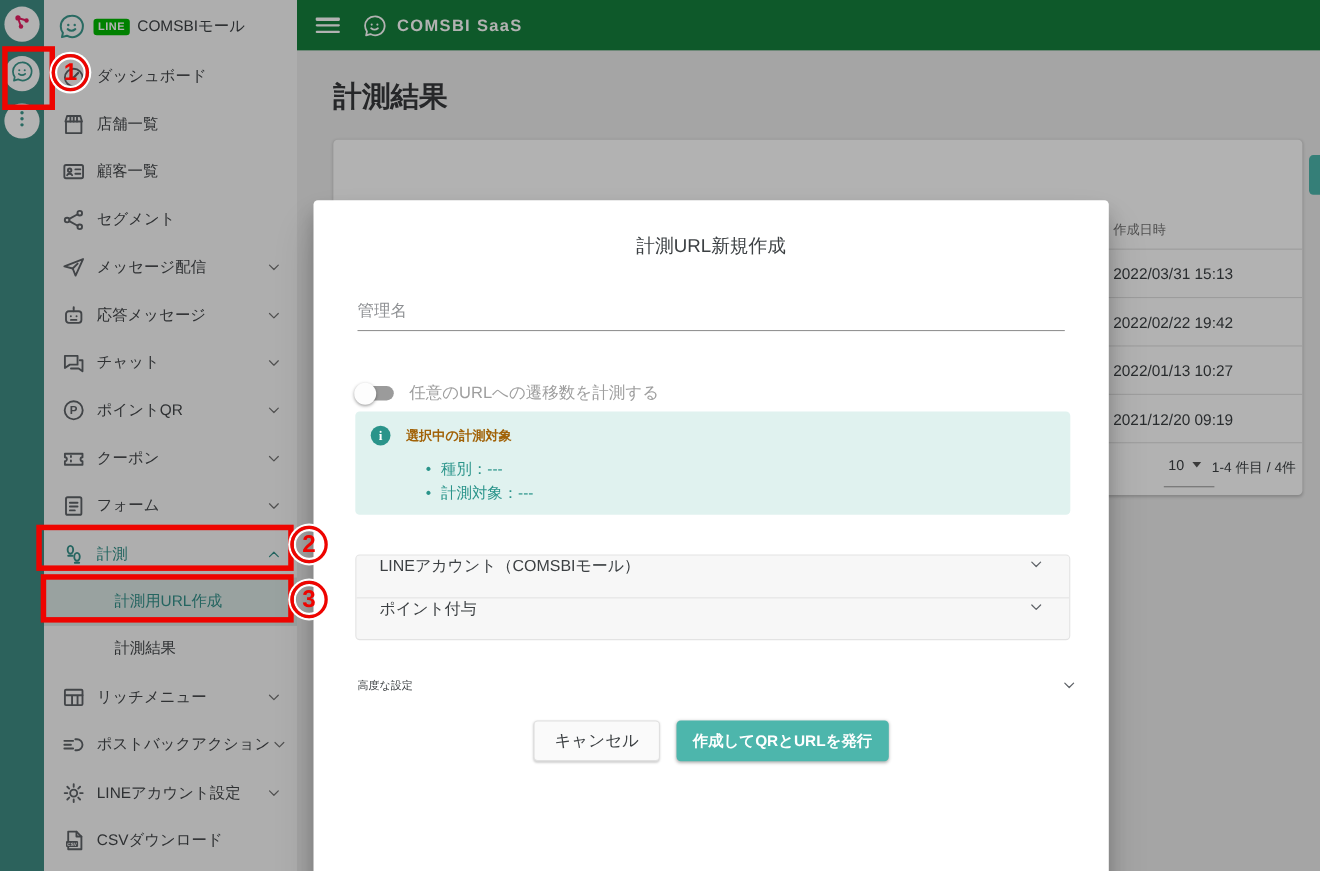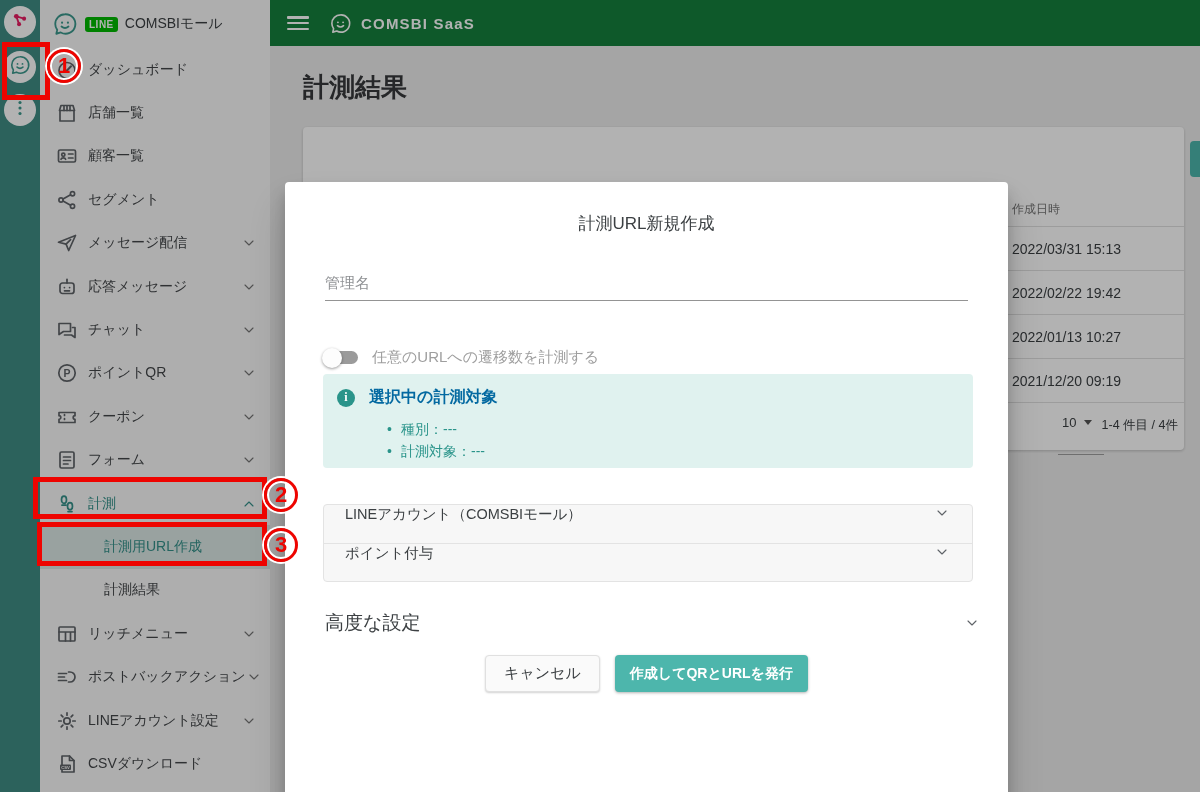--- a/index.html
+++ b/index.html
@@ -46,21 +46,21 @@
 
   .card { position:absolute; left:303px; top:127px; width:881px; height:323px; background:#fff;
     border-radius:4px; box-shadow:0 1px 3px rgba(0,0,0,.2); z-index:1; }
   .tbl { position:absolute; left:0; right:0; top:62px; }
   .tbl-head { height:38px; border-bottom:1px solid #e0e0e0; position:relative; }
   .tbl-head span { position:absolute; left:709px; top:12px; font-size:12px; color:#757575; }
   .tbl-row { height:44px; border-bottom:1px solid #e0e0e0; position:relative; }
   .tbl-row span { position:absolute; left:709px; top:14px; font-size:14px; color:#3c4043; }
   .tbl-foot { height:46px; position:relative; }
   .rpp { position:absolute; left:755px; top:10px; width:46px; border-bottom:1px solid #9e9e9e;
-    display:flex; align-items:center; gap:8px; padding:2px 2px 24px 4px; cursor:pointer; }
+    display:flex; align-items:center; gap:8px; padding:2px 2px 12px 4px; cursor:pointer; }
   .rpp .val { font-size:13px; color:#3c4043; }
   .rpp .tri { width:0; height:0; border-left:4.5px solid transparent; border-right:4.5px solid transparent; border-top:5px solid #555; }
   .range { position:absolute; right:6px; top:14px; font-size:12.5px; color:#3c4043;margin-left:20px; }
   .btn-fragment { position:absolute; left:1190px; top:141px; width:10px; height:36px; background:#4db6ac; border-radius:4px 0 0 4px; z-index:1; }
 
   
   .overlay { position:absolute; inset:0; background:rgba(0,0,0,.30); z-index:10; }
   .modal { position:absolute; left:285px; top:182px; width:723px; height:638px; background:#fff;
     border-radius:4px; box-shadow:0 11px 15px rgba(0,0,0,.2), 0 24px 38px rgba(0,0,0,.14); z-index:20; }
   .modal-title { position:absolute; left:0; right:0; top:30px; text-align:center; font-size:17px; font-weight:500; color:#3c4043; }
@@ -70,32 +70,32 @@
   .name-field input::placeholder { color:#8f9194; opacity:1; }
   .toggle-row { position:absolute; left:40px; top:150px; display:flex; align-items:center; gap:14px;margin-top:16px; }
   .switch { position:relative; width:33px; height:13px; background:#9b9b9b; border-radius:7px; cursor:pointer; }
   .switch .knob { position:absolute; left:-3px; top:-3.5px; width:20px; height:20px; border-radius:50%;
     background:#fdfdfd; box-shadow:0 1px 3px rgba(0,0,0,.4); }
   .toggle-lbl { font-size:15px; color:#9e9e9e; }
   .info-box { position:absolute; left:38px; right:35px; top:192px; height:94px; background:#e0f2ef; border-radius:4px; padding:13px 14px; }
   .info-head { display:flex; align-items:center; gap:14px; }
   .info-ic { width:18px; height:18px; border-radius:50%; background:#2a948a; color:#fff; display:flex;
     align-items:center; justify-content:center; font-size:12px; font-weight:bold; font-family:"Liberation Serif","DejaVu Serif",serif; }
-  .info-title { font-size:16px; font-weight:bold; color:#0369a1; }
+  .info-title { font-size:12px; font-weight:bold; color:#a16207; }
   .info-list { margin:10px 0 0 50px; list-style:none; }
   .info-list li { font-size:14px; color:#2a948a; line-height:22px; position:relative; padding-left:14px; }
   .info-list li::before { content:"•"; position:absolute; left:0; color:#2a948a; }
   .acc-group { position:absolute; left:38px; right:35px; top:322px; border:1px solid #e3e3e3; border-radius:4px; background:#f7f7f7; overflow:hidden; }
   .acc-row { height:38px; display:flex; align-items:flex-start; justify-content:space-between; padding:0 22px 0 21px; cursor:pointer; }
   .acc-row + .acc-row { border-top:1px solid #e3e3e3; }
   .acc-row .lbl { font-size:14.5px; color:#3c4043; }
   .chev-g { width:16px; height:16px; color:#5f6368; }
   .chev-g svg { width:16px; height:16px; }
   .adv-row { position:absolute; left:40px; right:28px; top:428px; height:26px; display:flex; align-items:center; justify-content:space-between; cursor:pointer; }
-  .adv-row .lbl { font-size:19px; color:#3c4043; }
+  .adv-row .lbl { font-size:10px; color:#3c4043; }
   .modal-actions { position:absolute; left:0; right:0; top:473px; display:flex; justify-content:center; gap:15px; }
   .btn { border:none; border-radius:4px; font-family:inherit; font-size:15px; padding:8px 18px; cursor:pointer; }
   .btn-cancel { background:#fafafa; color:#3c4043; border:1px solid #e0e0e0; box-shadow:0 1px 2px rgba(0,0,0,.18); }
   .btn-submit { background:#4db6ac; color:#fff; font-weight:bold; font-size:14px; padding:9px 15px; box-shadow:0 1px 3px rgba(0,0,0,.3); }
 
   
   .ann { position:absolute; z-index:30; }
   .ann-box { position:absolute; border:5px solid #ee0400; }
   .ann-box1 { left:2px; top:42px; width:48px; height:58px; }
   .ann-box2 { left:33px; top:477px; width:234px; height:42px; }

